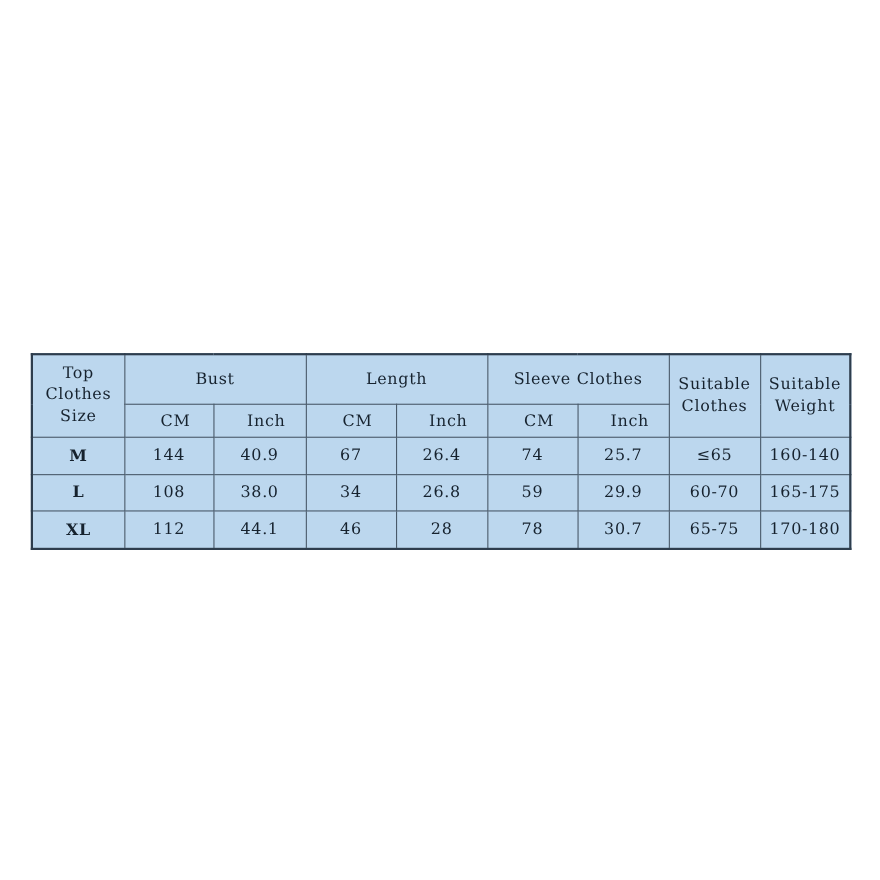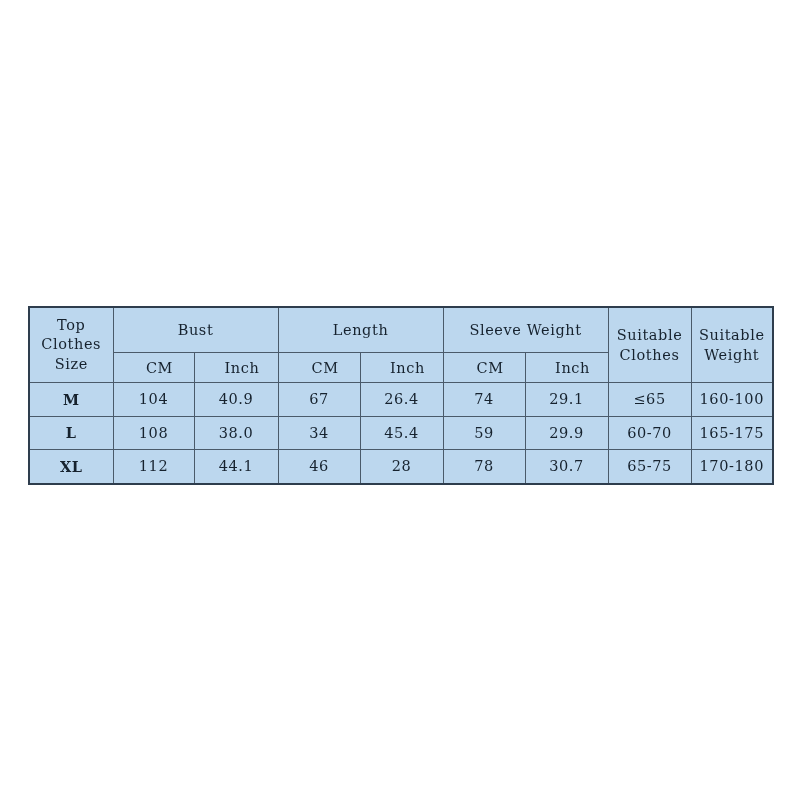--- a/index.html
+++ b/index.html
@@ -19,21 +19,21 @@
     position: relative;
     width: 800px;
     height: 800px;
     background: #ffffff;
   }
 
   
   #size-chart-wrap {
     position: absolute;
     left: 28px;
-    top: 306px;
+    top: 321px;
     width: 632px;
   }
 
   table.size-chart {
     border-collapse: collapse;
     table-layout: fixed;
     width: 744px;
     background: #bcd7ee;
     border: 2px solid #2e3d4d;
   }
@@ -117,21 +117,21 @@
       </colgroup>
       <tbody>
         <tr class="header-group-row">
           <td class="corner-head" rowspan="2">
             <span>Top</span>
             <span>Clothes</span>
             <span>Size</span>
           </td>
           <td class="group-head" colspan="2">Bust</td>
           <td class="group-head" colspan="2">Length</td>
-          <td class="group-head" colspan="2">Sleeve Weight</td>
+          <td class="group-head" colspan="2">Sleeve Clothes</td>
           <td class="stacked-head" rowspan="2">
             <span>Suitable</span>
             <span>Clothes</span>
           </td>
           <td class="stacked-head" rowspan="2">
             <span>Suitable</span>
             <span>Weight</span>
           </td>
         </tr>
 
@@ -139,36 +139,36 @@
           <td class="unit-head">CM</td>
           <td class="unit-head">Inch</td>
           <td class="unit-head">CM</td>
           <td class="unit-head">Inch</td>
           <td class="unit-head">CM</td>
           <td class="unit-head">Inch</td>
         </tr>
 
         <tr class="data-row">
           <td class="size-label">M</td>
-          <td class="value-cell">104</td>
+          <td class="value-cell">144</td>
           <td class="value-cell">40.9</td>
           <td class="value-cell">67</td>
           <td class="value-cell">26.4</td>
           <td class="value-cell">74</td>
-          <td class="value-cell">29.1</td>
+          <td class="value-cell">25.7</td>
           <td class="range-cell">≤65</td>
-          <td class="range-cell">160-100</td>
+          <td class="range-cell">160-140</td>
         </tr>
 
         <tr class="data-row">
           <td class="size-label">L</td>
           <td class="value-cell">108</td>
           <td class="value-cell">38.0</td>
           <td class="value-cell">34</td>
-          <td class="value-cell">45.4</td>
+          <td class="value-cell">26.8</td>
           <td class="value-cell">59</td>
           <td class="value-cell">29.9</td>
           <td class="range-cell">60-70</td>
           <td class="range-cell">165-175</td>
         </tr>
 
         <tr class="data-row">
           <td class="size-label">XL</td>
           <td class="value-cell">112</td>
           <td class="value-cell">44.1</td>

